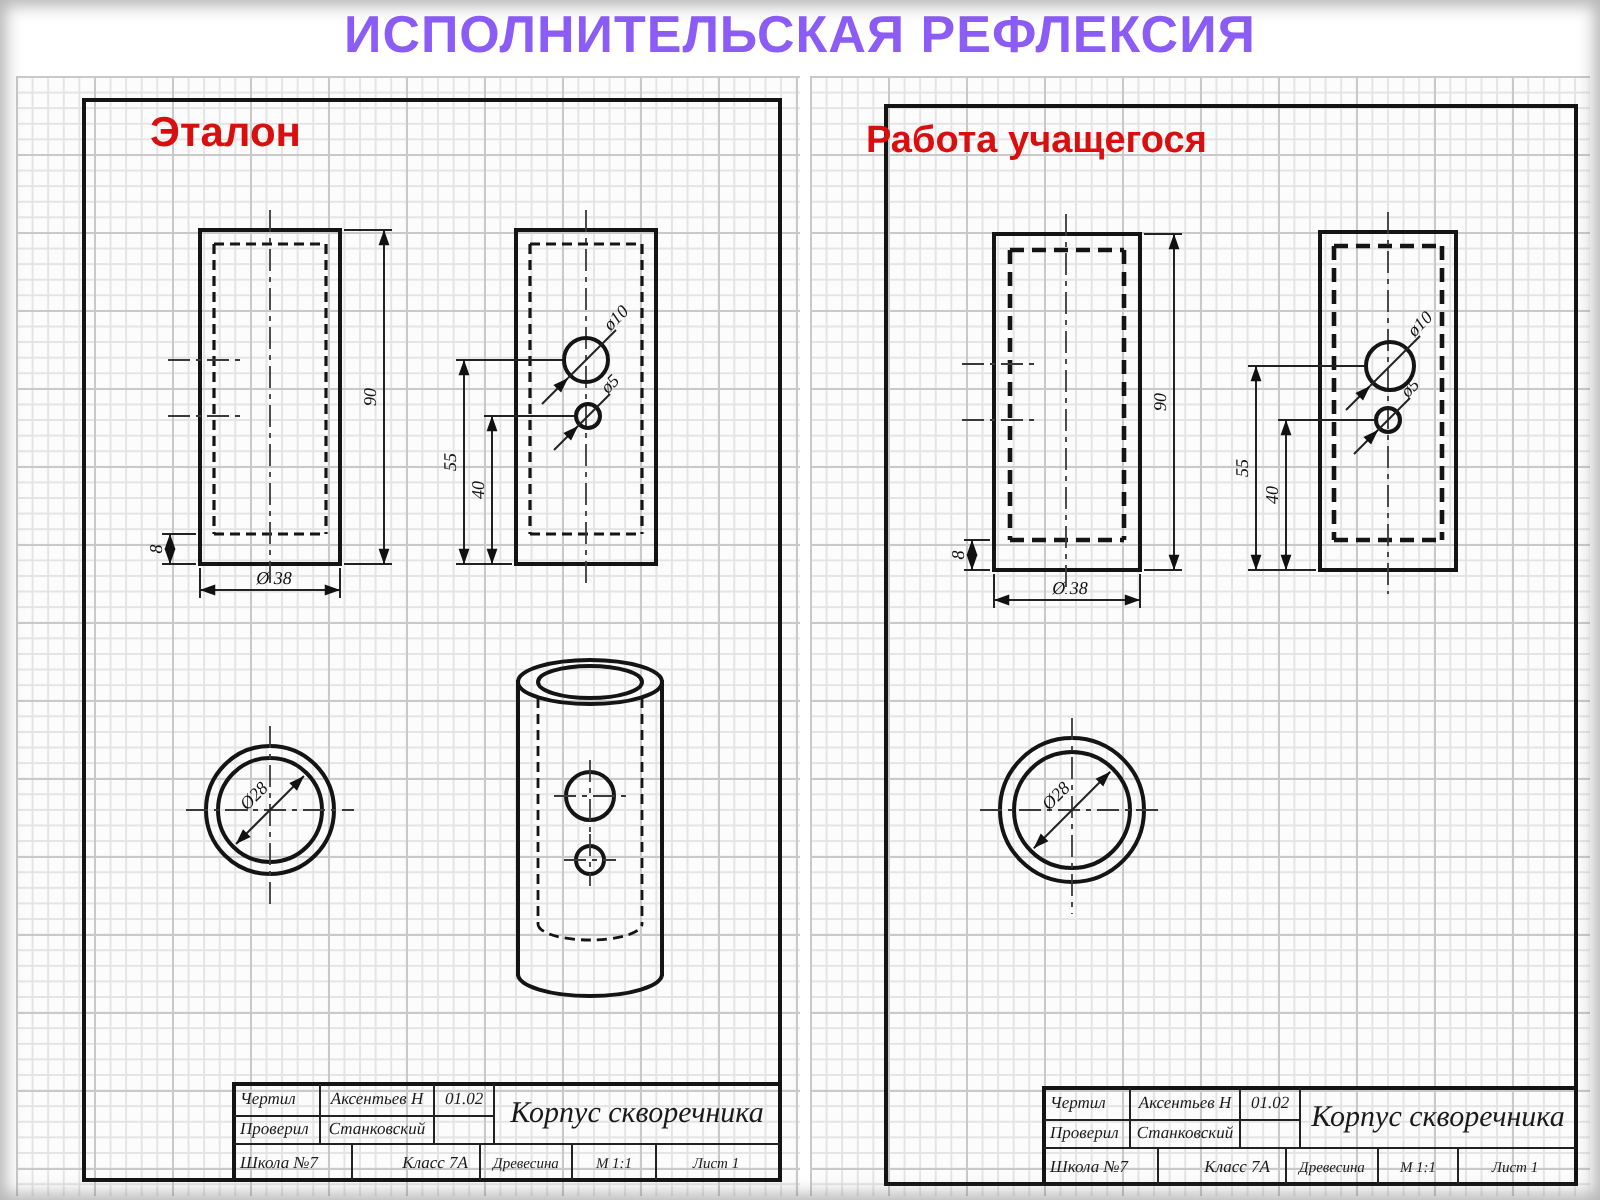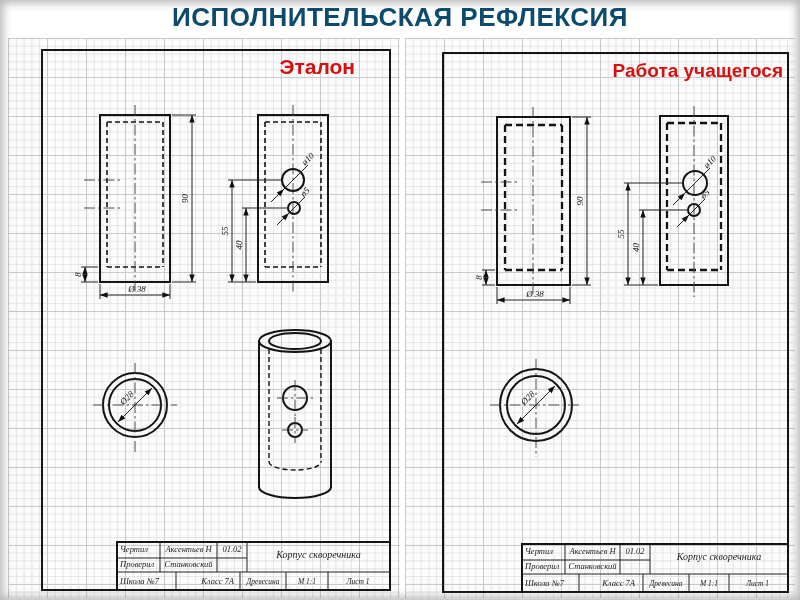--- a/index.html
+++ b/index.html
@@ -1,44 +1,44 @@
 <!DOCTYPE html>
 <html><head>
 <meta charset="utf-8">
 <style>
   html,body{margin:0;padding:0;}
   body{width:800px;height:600px;background:#ffffff;overflow:hidden;
        font-family:"Liberation Sans",sans-serif;position:relative;}
   .page{position:absolute;inset:0;}
   .slide-title{position:absolute;top:2px;left:0;right:0;text-align:center;
-       font-size:26px;font-weight:bold;color:#0c4a6e;letter-spacing:0.5px;margin:0;}
+       font-size:26px;font-weight:bold;color:#8b5cf6;letter-spacing:0.5px;margin:0;}
   .sheet{position:absolute;width:392px;height:560px;top:38px;
        background-color:#fcfcfc;
        background-image:
          linear-gradient(#c9c9c9 1px, transparent 1px),
          linear-gradient(90deg,#c9c9c9 1px, transparent 1px),
          linear-gradient(#e4e4e4 1px, transparent 1px),
          linear-gradient(90deg,#e4e4e4 1px, transparent 1px);
        background-size:39px 39px,39px 39px,7.8px 7.8px,7.8px 7.8px;}
   .sheet svg{position:absolute;left:0;top:0;}
-  .plabel{position:absolute;color:#d90f0f;font-weight:bold;text-align:right;}
+  .plabel{position:absolute;color:#d90f0f;font-weight:bold;text-align:left;}
   #label-etalon{left:67px;top:17px;width:280px;font-size:21px;}
   #label-student{left:28px;top:22px;width:350px;font-size:19px;}
   
   .sv line.thin{stroke:#222;stroke-width:1;}
   .sv .thick{stroke:#141414;stroke-width:2;fill:none;stroke-linecap:square;}
   .sv .dash{stroke:#141414;fill:none;}
   .sv .cl{stroke:#3a3a3a;stroke-width:0.9;stroke-dasharray:11 3 2.5 3;fill:none;}
   .sv text.dt{font:italic 9px "Liberation Serif",serif;fill:#111;text-anchor:middle;}
   
   .tbt{position:absolute;font:italic 8.5px "Liberation Serif",serif;color:#1a1a1a;
        white-space:nowrap;overflow:visible;}
   .tbt.ctr{text-align:center;}
   .tbt.rgt{text-align:right;font-style:italic;}
-  .tbt.part{font-size:10px;}
+  .tbt.part{font-size:15px;}
   .tbt.sm{font-size:7.5px;font-family:Liberation Serif, serif;}
   .vignette{position:absolute;inset:0;pointer-events:none;
        box-shadow:inset 0 0 8px 3px rgba(110,110,110,0.5);}
 </style>
 </head>
 <body>
 
 <div class="page">
   <h1 class="slide-title">ИСПОЛНИТЕЛЬСКАЯ РЕФЛЕКСИЯ</h1>
 

